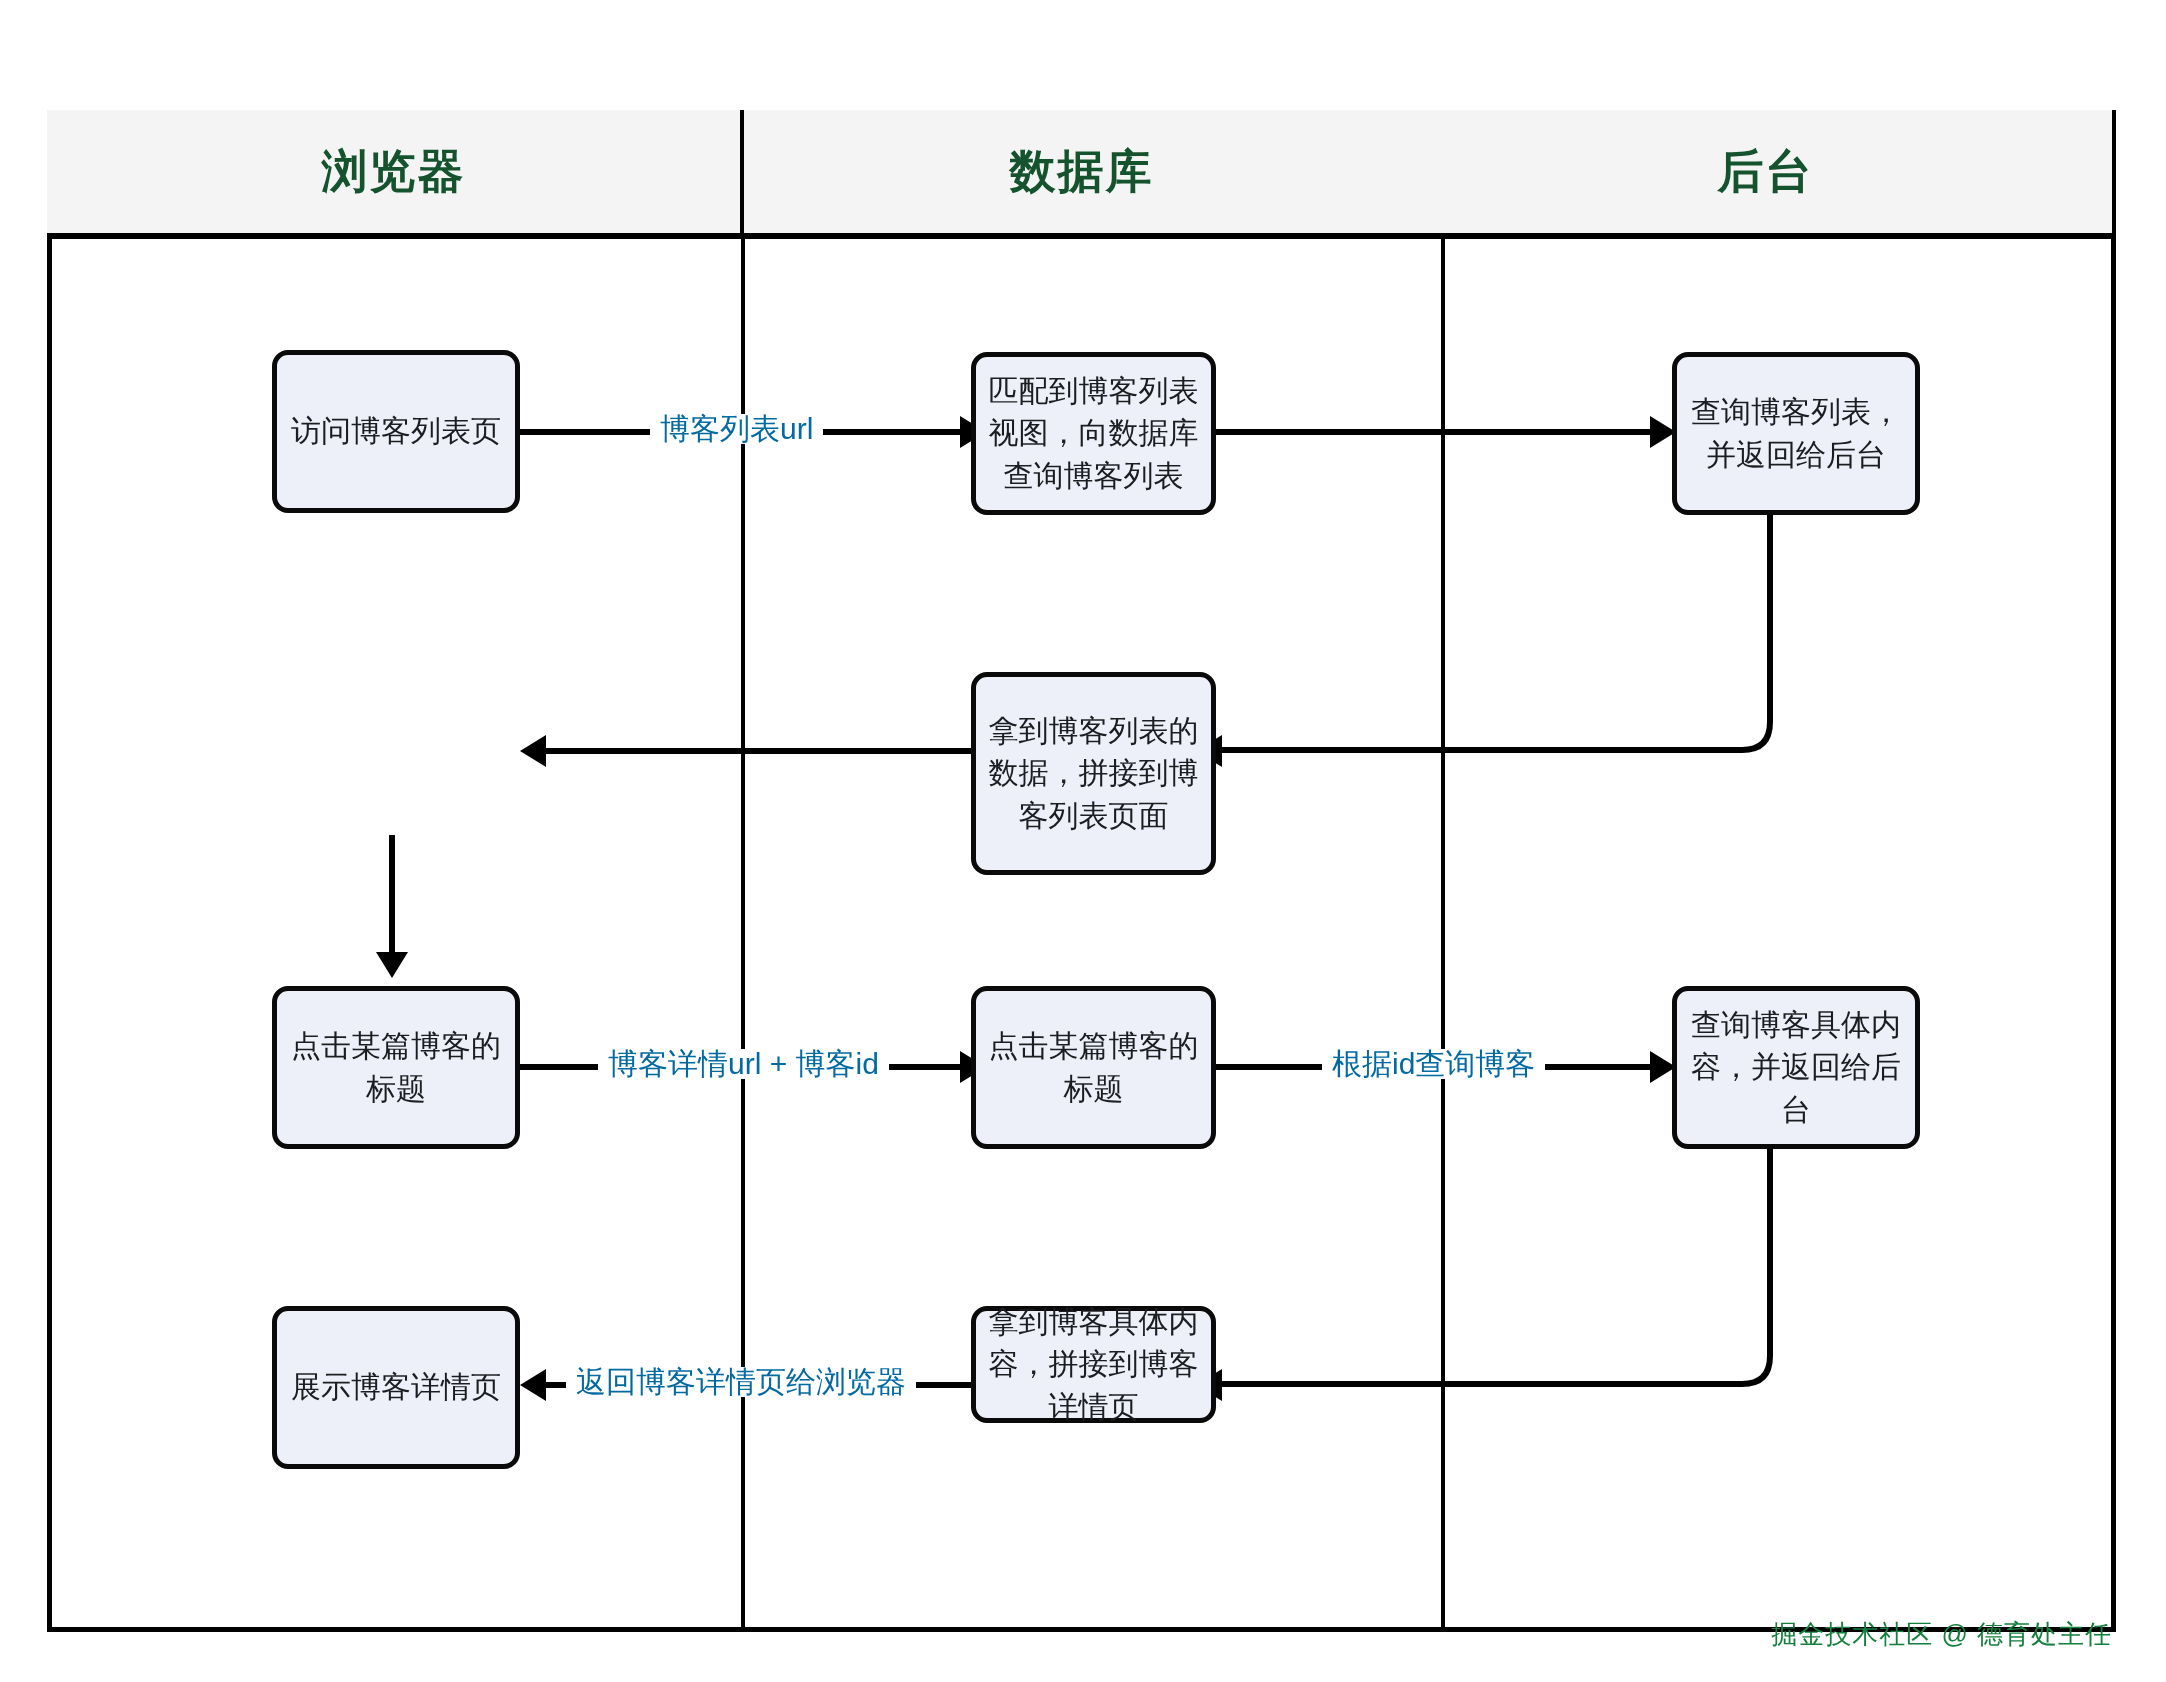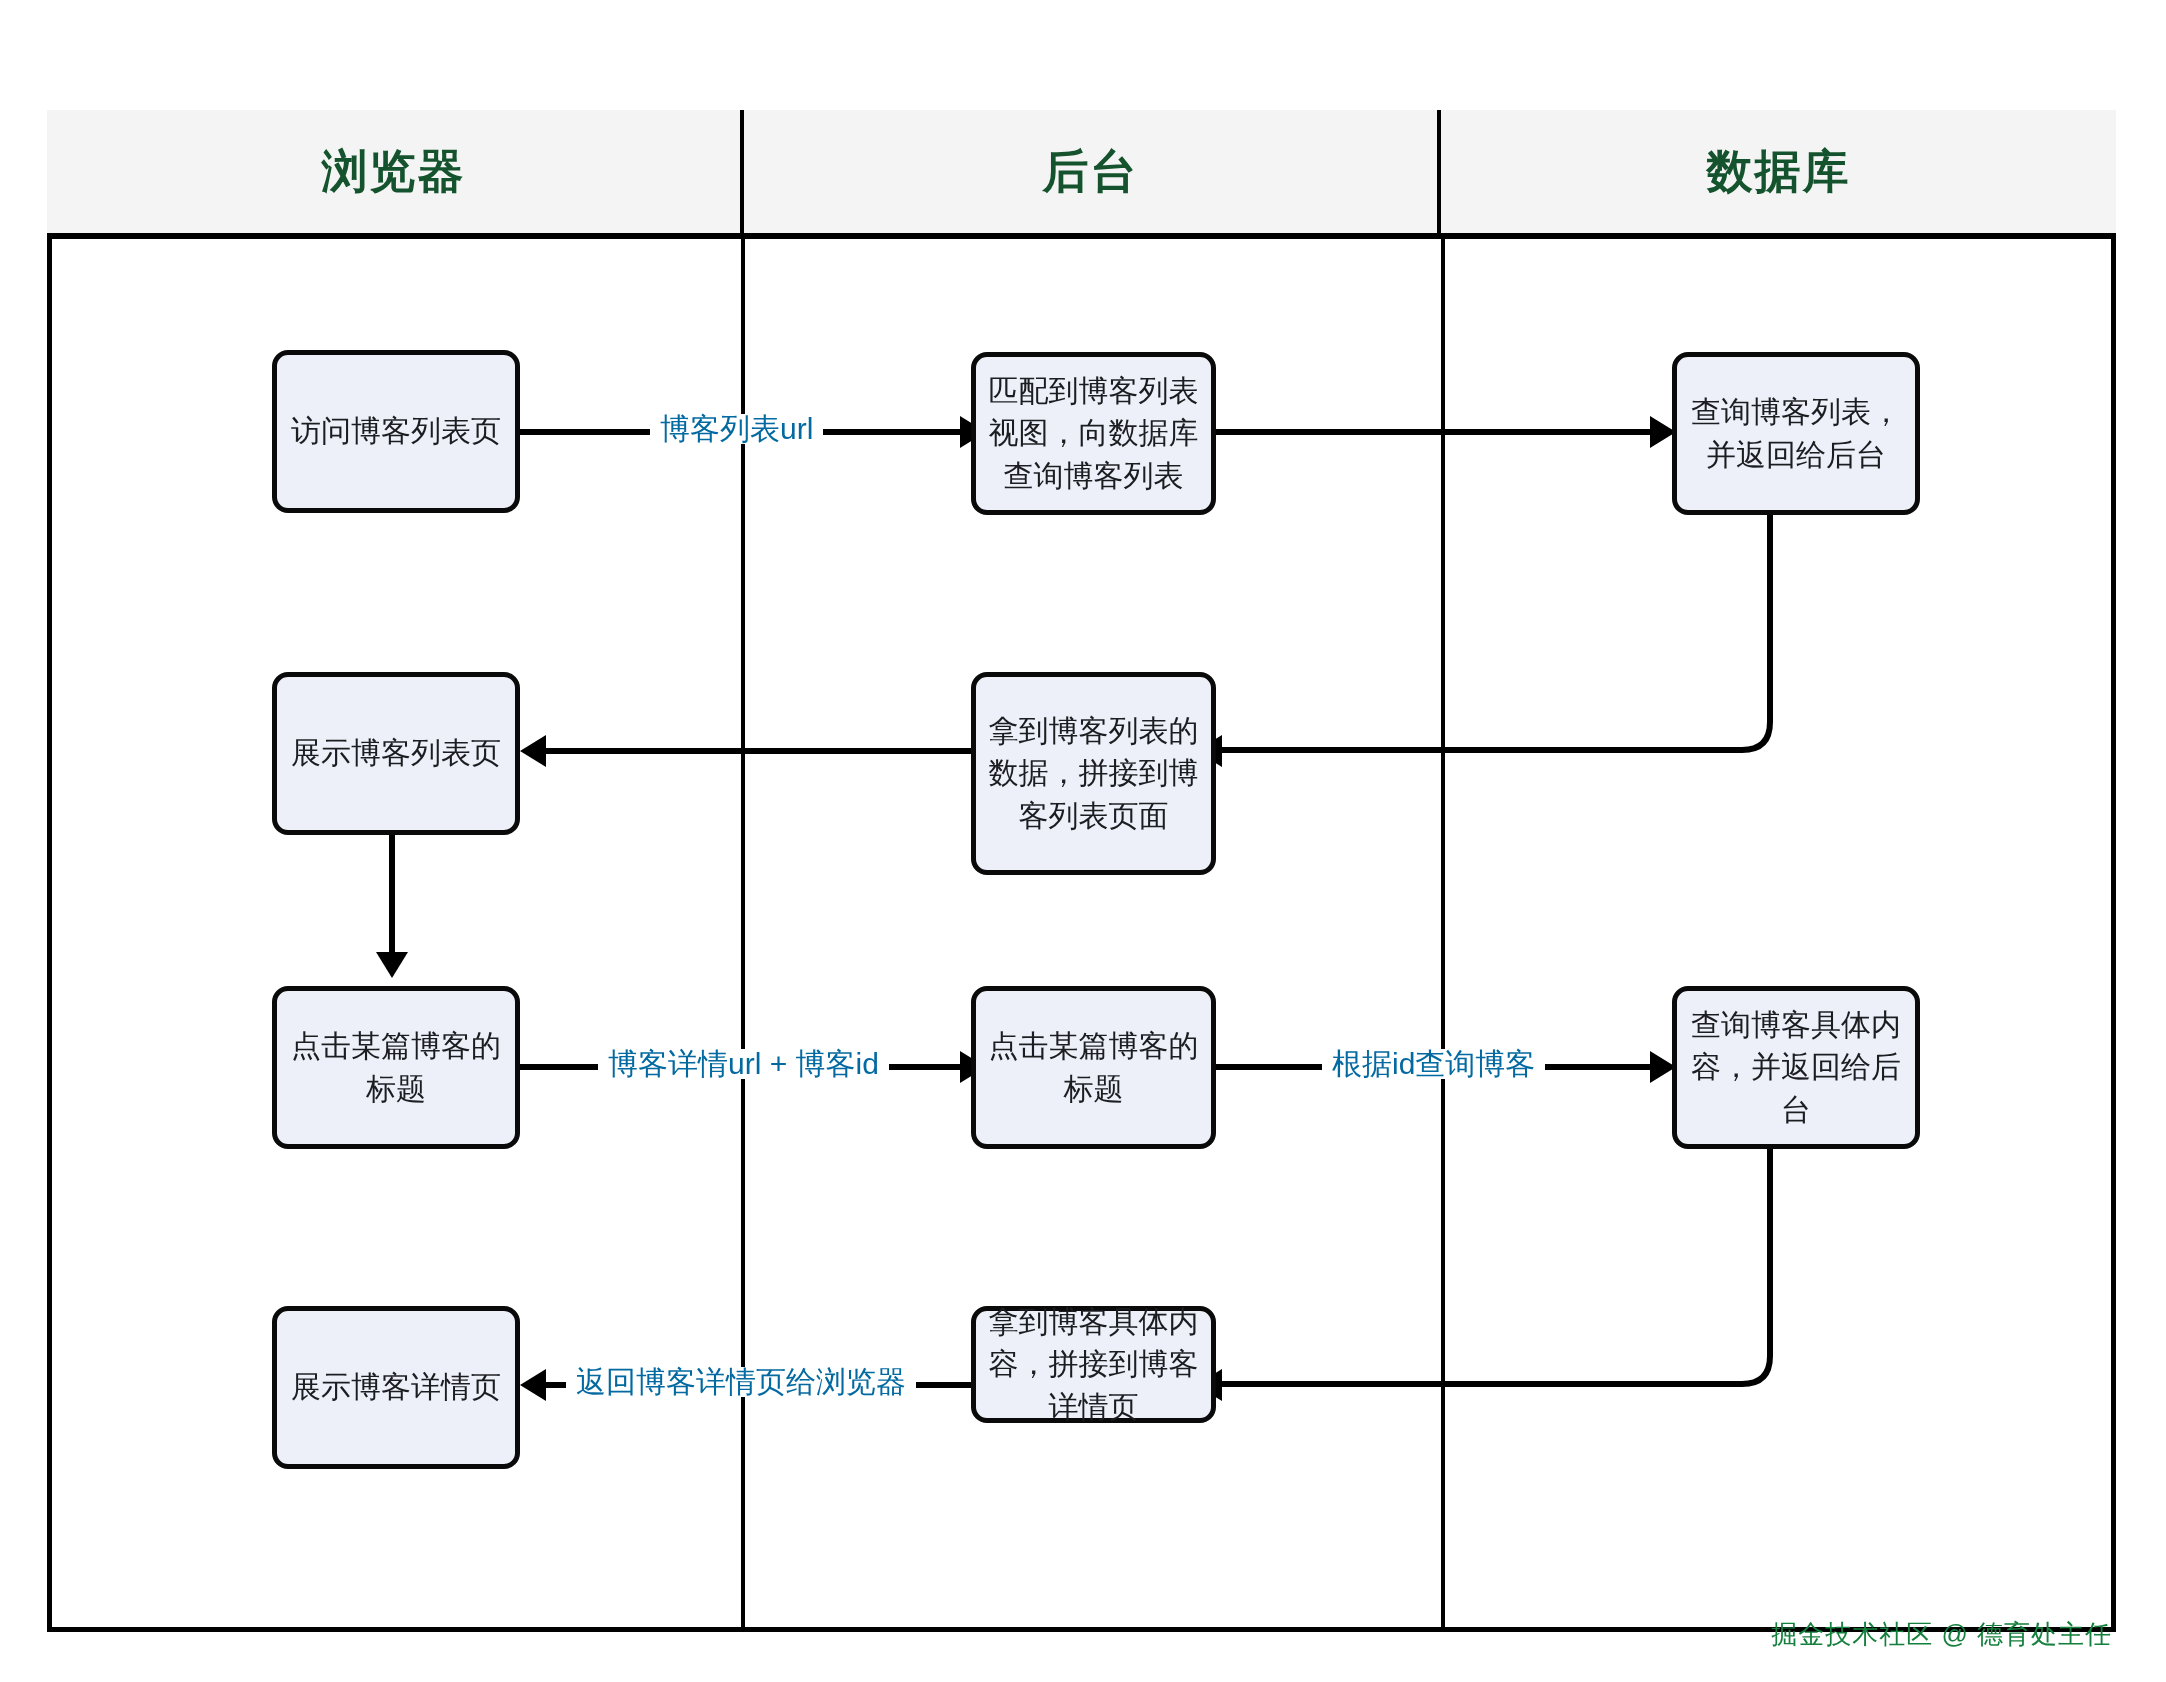--- a/index.html
+++ b/index.html
@@ -153,25 +153,25 @@
 <body>
 
 <div id="canvas">
 
   <div class="lane-frame"></div>
 
   <div class="lane-header-row">
     <div class="lane-header-cell c1">
       <span>浏览器</span>
     </div>
+    <div class="lane-header-cell c3">
+      <span>数据库</span>
+    </div>
     <div class="lane-header-cell c2">
       <span>后台</span>
-    </div>
-    <div class="lane-header-cell c3">
-      <span>数据库</span>
     </div>
   </div>
 
   <div class="lane-divider d1"></div>
   <div class="lane-divider d2"></div>
 
   <div class="node" style="left:272px; top:350px; width:248px; height:163px;">
     <span>访问博客列表页</span>
   </div>
 
@@ -190,23 +190,20 @@
 
   <div class="node" style="left:1672px; top:352px; width:248px; height:163px;">
     <span>查询博客列表，并返回给后台</span>
   </div>
 
   <svg class="elbow" style="left:1100px; top:512px; width:720px; height:260px;" viewBox="0 0 720 260">
     <path d="M 670 3 L 670 210 Q 670 238 642 238 L 122 238"></path>
   </svg>
   <div class="arrow-head left" style="left:1196px; top:735px;"></div>
 
-  <div class="node" style="left:272px; top:672px; width:248px; height:163px;">
-    <span>展示博客列表页</span>
-  </div>
 
   <div class="edge-h" style="left:546px; top:748px; width:426px;"></div>
   <div class="arrow-head left" style="left:520px; top:735px;"></div>
 
   <div class="node" style="left:971px; top:672px; width:245px; height:203px;">
     <span>拿到博客列表的数据，拼接到博客列表页面</span>
   </div>
 
   <div class="edge-v" style="left:389px; top:835px; height:121px;"></div>
   <div class="arrow-head down" style="left:376px; top:952px;"></div>

